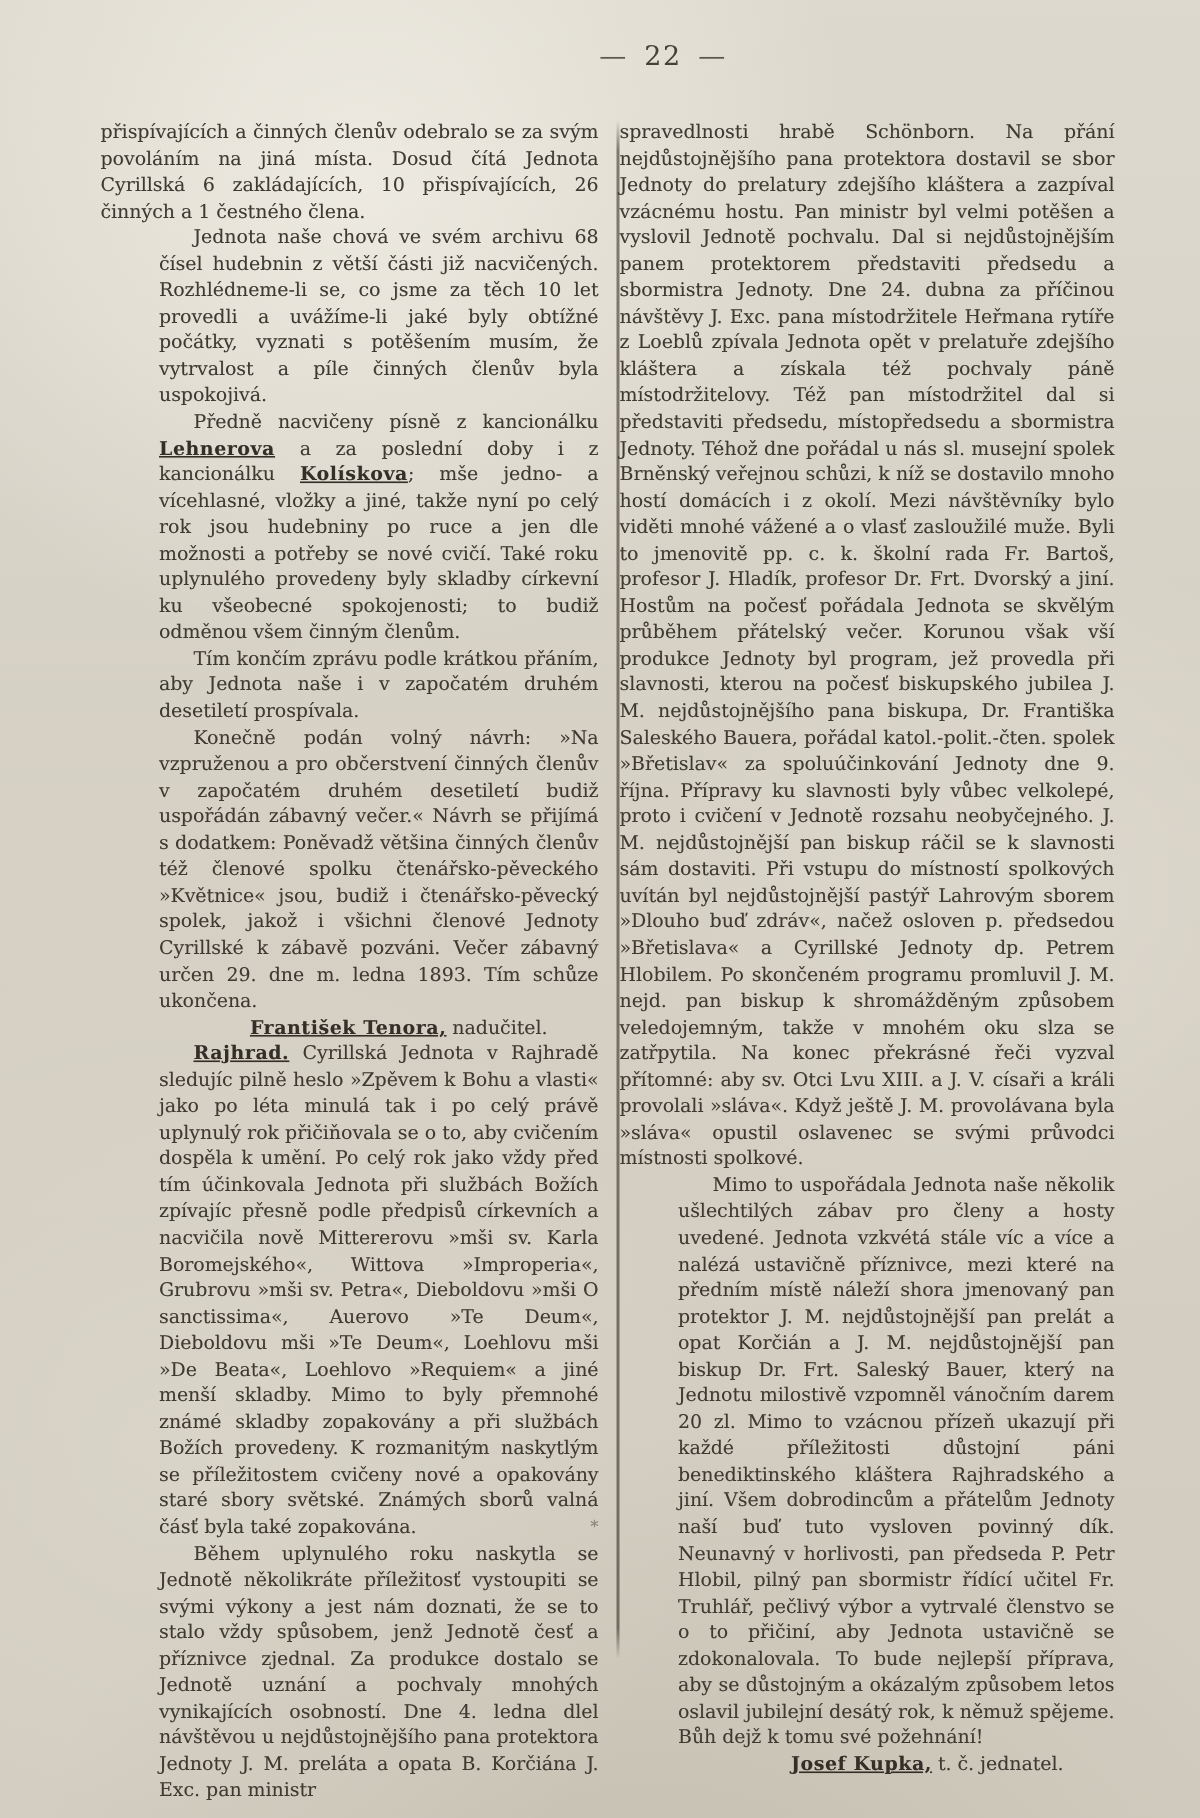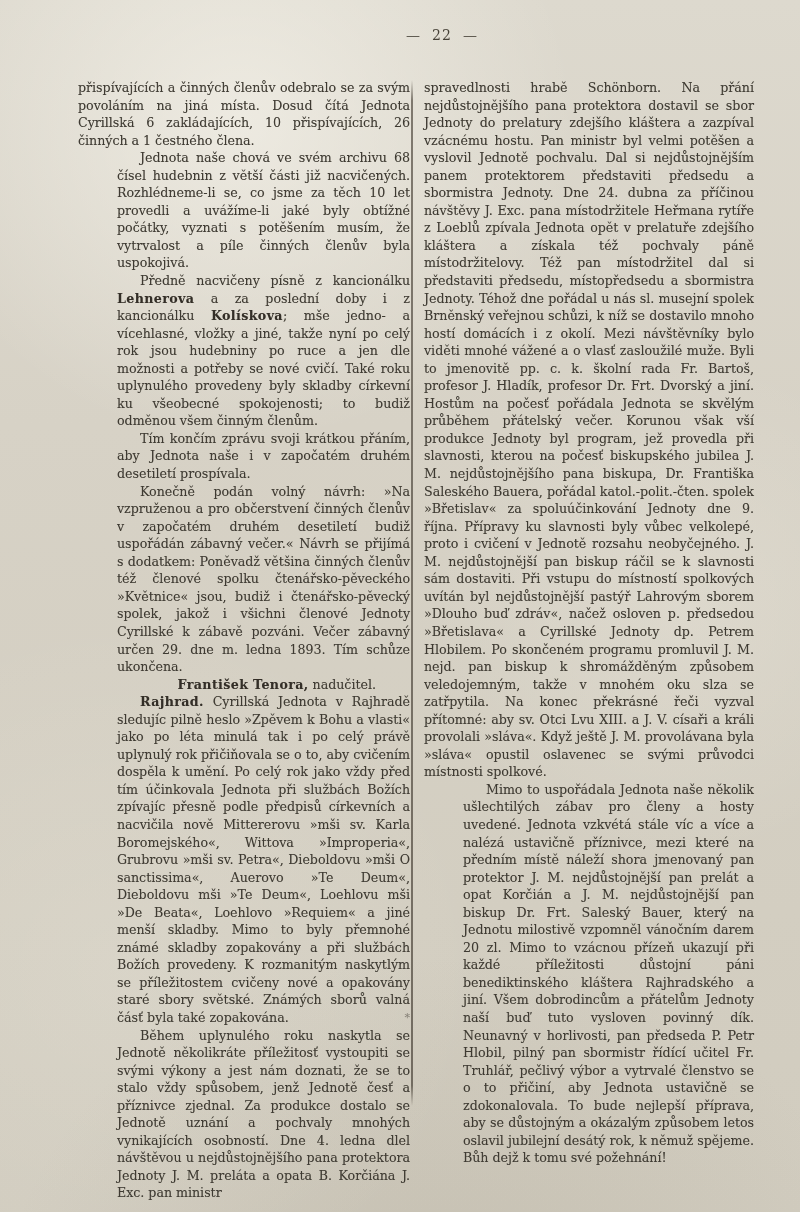--- a/index.html
+++ b/index.html
@@ -19,85 +19,86 @@
       linear-gradient(180deg, #ddd9ce 0%, #d7d2c6 35%, #d3cec1 75%, #d1ccbf 100%);
     overflow: hidden;
   }
   .page-header {
     position: absolute;
     top: 27px;
     left: 78px;
     width: 676px;
     padding-left: 26px;
     text-align: center;
-    font-size: 14px;
+    font-size: 18px;
     letter-spacing: 1px;
     color: #474238;
   }
   .page-header .num { margin: 0 11px; }
   .page-header .dash { opacity: .85; }
   .divider {
     position: absolute;
     left: 411px;
     top: 80px;
     width: 2px;
     height: 1026px;
     background: linear-gradient(180deg,
       rgba(78,71,61,0) 0%,
       rgba(78,71,61,.68) 2%,
       rgba(78,71,61,.72) 98%,
       rgba(78,71,61,0) 100%);
   }
   .columns {
     position: absolute;
     top: 79px;
-    left: 78px;
+    left: 67px;
     width: 676px;
     display: flex;
     gap: 14px;
   }
   .col {
     font-size: 12.6px;
     line-height: 17.55px;
     text-align: justify;
     text-shadow: 0.2px 0.2px 0 rgba(62,58,50,.3);
   }
   .col-left  { width: 332px; }
   .col-right { width: 330px; }
   .para { margin: 0; }
   .para.indent { text-indent: 23px; margin-left: 39px; }
   .para.signature {
     text-align: right;
     padding-right: 34px;
     text-indent: 0;
   }
-  .bold { font-weight: 700; color: #332e27; letter-spacing: .4px; }
+  .bold { font-weight: 700; color: #332e27; letter-spacing: .4px; text-decoration: underline; }
   .stray { float: right; opacity: .5; font-size: 11px; line-height: 17.55px; }
 </style>
 </head>
 <body>
 
 <div class="page">
 
   <div class="page-header">
     <span class="dash">—</span><span class="num">22</span><span class="dash">—</span>
   </div>
 
   <div class="divider"></div>
 
   <div class="columns">
     <div class="col col-left">
         <p class="para"><span>přispívajících a činných členův odebralo se za svým povoláním na jiná místa. Dosud čítá Jednota Cyrillská 6 zakládajících, 10 přispívajících, 26 činných a 1 čestného člena.</span></p>
         <p class="para indent"><span>Jednota naše chová ve svém archivu 68 čísel hudebnin z větší části již nacvičených. Rozhlédneme-li se, co jsme za těch 10 let provedli a uvážíme-li jaké byly obtížné počátky, vyznati s potěšením musím, že vytrvalost a píle činných členův byla uspokojivá.</span></p>
         <p class="para indent"><span>Předně nacvičeny písně z kancionálku </span><span class="bold">Lehnerova</span><span> a za poslední doby i z kancionálku </span><span class="bold">Kolískova</span><span>; mše jedno- a vícehlasné, vložky a jiné, takže nyní po celý rok jsou hudebniny po ruce a jen dle možnosti a potřeby se nové cvičí. Také roku uplynulého provedeny byly skladby církevní ku všeobecné spokojenosti; to budiž odměnou všem činným členům.</span></p>
-        <p class="para indent"><span>Tím končím zprávu svoji krátkou přáním, aby Jednota naše i v započatém druhém desetiletí prospívala.</span></p>
+        <p class="para indent"><span>Tím končím zprávu podle krátkou přáním, aby Jednota naše i v započatém druhém desetiletí prospívala.</span></p>
         <p class="para indent"><span>Konečně podán volný návrh: »Na vzpruženou a pro občerstvení činných členův v započatém druhém desetiletí budiž uspořádán zábavný večer.« Návrh se přijímá s dodatkem: Poněvadž většina činných členův též členové spolku čtenářsko-pěveckého »Květnice« jsou, budiž i čtenářsko-pěvecký spolek, jakož i všichni členové Jednoty Cyrillské k zábavě pozváni. Večer zábavný určen 29. dne m. ledna 1893. Tím schůze ukončena.</span></p>
         <p class="para signature"><span class="bold">František Tenora,</span><span> nadučitel.</span></p>
         <p class="para indent"><span class="bold">Rajhrad.</span><span> Cyrillská Jednota v Rajhradě sledujíc pilně heslo »Zpěvem k Bohu a vlasti« jako po léta minulá tak i po celý právě uplynulý rok přičiňovala se o to, aby cvičením dospěla k umění. Po celý rok jako vždy před tím účinkovala Jednota při službách Božích zpívajíc přesně podle předpisů církevních a nacvičila nově Mittererovu »mši sv. Karla Boromejského«, Wittova »Improperia«, Grubrovu »mši sv. Petra«, Dieboldovu »mši O sanctissima«, Auerovo »Te Deum«, Dieboldovu mši »Te Deum«, Loehlovu mši »De Beata«, Loehlovo »Requiem« a jiné menší skladby. Mimo to byly přemnohé známé skladby zopakovány a při službách Božích provedeny. K rozmanitým naskytlým se příležitostem cvičeny nové a opakovány staré sbory světské. Známých sborů valná čásť byla také zopakována.</span><span class="stray">*</span></p>
         <p class="para indent"><span>Během uplynulého roku naskytla se Jednotě několikráte příležitosť vystoupiti se svými výkony a jest nám doznati, že se to stalo vždy spůsobem, jenž Jednotě česť a příznivce zjednal. Za produkce dostalo se Jednotě uznání a pochvaly mnohých vynikajících osobností. Dne 4. ledna dlel návštěvou u nejdůstojnějšího pana protektora Jednoty J. M. preláta a opata B. Korčiána J. Exc. pan ministr</span></p>
       </div>
     <div class="col col-right">
         <p class="para"><span>spravedlnosti hrabě Schönborn. Na přání nejdůstojnějšího pana protektora dostavil se sbor Jednoty do prelatury zdejšího kláštera a zazpíval vzácnému hostu. Pan ministr byl velmi potěšen a vyslovil Jednotě pochvalu. Dal si nejdůstojnějším panem protektorem představiti předsedu a sbormistra Jednoty. Dne 24. dubna za příčinou návštěvy J. Exc. pana místodržitele Heřmana rytíře z Loeblů zpívala Jednota opět v prelatuře zdejšího kláštera a získala též pochvaly páně místodržitelovy. Též pan místodržitel dal si představiti předsedu, místopředsedu a sbormistra Jednoty. Téhož dne pořádal u nás sl. musejní spolek Brněnský veřejnou schůzi, k níž se dostavilo mnoho hostí domácích i z okolí. Mezi návštěvníky bylo viděti mnohé vážené a o vlasť zasloužilé muže. Byli to jmenovitě pp. c. k. školní rada Fr. Bartoš, profesor J. Hladík, profesor Dr. Frt. Dvorský a jiní. Hostům na počesť pořádala Jednota se skvělým průběhem přátelský večer. Korunou však vší produkce Jednoty byl program, jež provedla při slavnosti, kterou na počesť biskupského jubilea J. M. nejdůstojnějšího pana biskupa, Dr. Františka Saleského Bauera, pořádal katol.-polit.-čten. spolek »Břetislav« za spoluúčinkování Jednoty dne 9. října. Přípravy ku slavnosti byly vůbec velkolepé, proto i cvičení v Jednotě rozsahu neobyčejného. J. M. nejdůstojnější pan biskup ráčil se k slavnosti sám dostaviti. Při vstupu do místností spolkových uvítán byl nejdůstojnější pastýř Lahrovým sborem »Dlouho buď zdráv«, načež osloven p. předsedou »Břetislava« a Cyrillské Jednoty dp. Petrem Hlobilem. Po skončeném programu promluvil J. M. nejd. pan biskup k shromážděným způsobem veledojemným, takže v mnohém oku slza se zatřpytila. Na konec překrásné řeči vyzval přítomné: aby sv. Otci Lvu XIII. a J. V. císaři a králi provolali »sláva«. Když ještě J. M. provolávana byla »sláva« opustil oslavenec se svými průvodci místnosti spolkové.</span></p>
         <p class="para indent"><span>Mimo to uspořádala Jednota naše několik ušlechtilých zábav pro členy a hosty uvedené. Jednota vzkvétá stále víc a více a nalézá ustavičně příznivce, mezi které na předním místě náleží shora jmenovaný pan protektor J. M. nejdůstojnější pan prelát a opat Korčián a J. M. nejdůstojnější pan biskup Dr. Frt. Saleský Bauer, který na Jednotu milostivě vzpomněl vánočním darem 20 zl. Mimo to vzácnou přízeň ukazují při každé příležitosti důstojní páni benediktinského kláštera Rajhradského a jiní. Všem dobrodincům a přátelům Jednoty naší buď tuto vysloven povinný dík. Neunavný v horlivosti, pan předseda P. Petr Hlobil, pilný pan sbormistr řídící učitel Fr. Truhlář, pečlivý výbor a vytrvalé členstvo se o to přičiní, aby Jednota ustavičně se zdokonalovala. To bude nejlepší příprava, aby se důstojným a okázalým způsobem letos oslavil jubilejní desátý rok, k němuž spějeme. Bůh dejž k tomu své požehnání!</span></p>
+        <p class="para signature"><span class="bold">Josef Kupka,</span><span> t. č. jednatel.</span></p>
       </div>
   </div>
 
 </div>
 
 </body></html>

